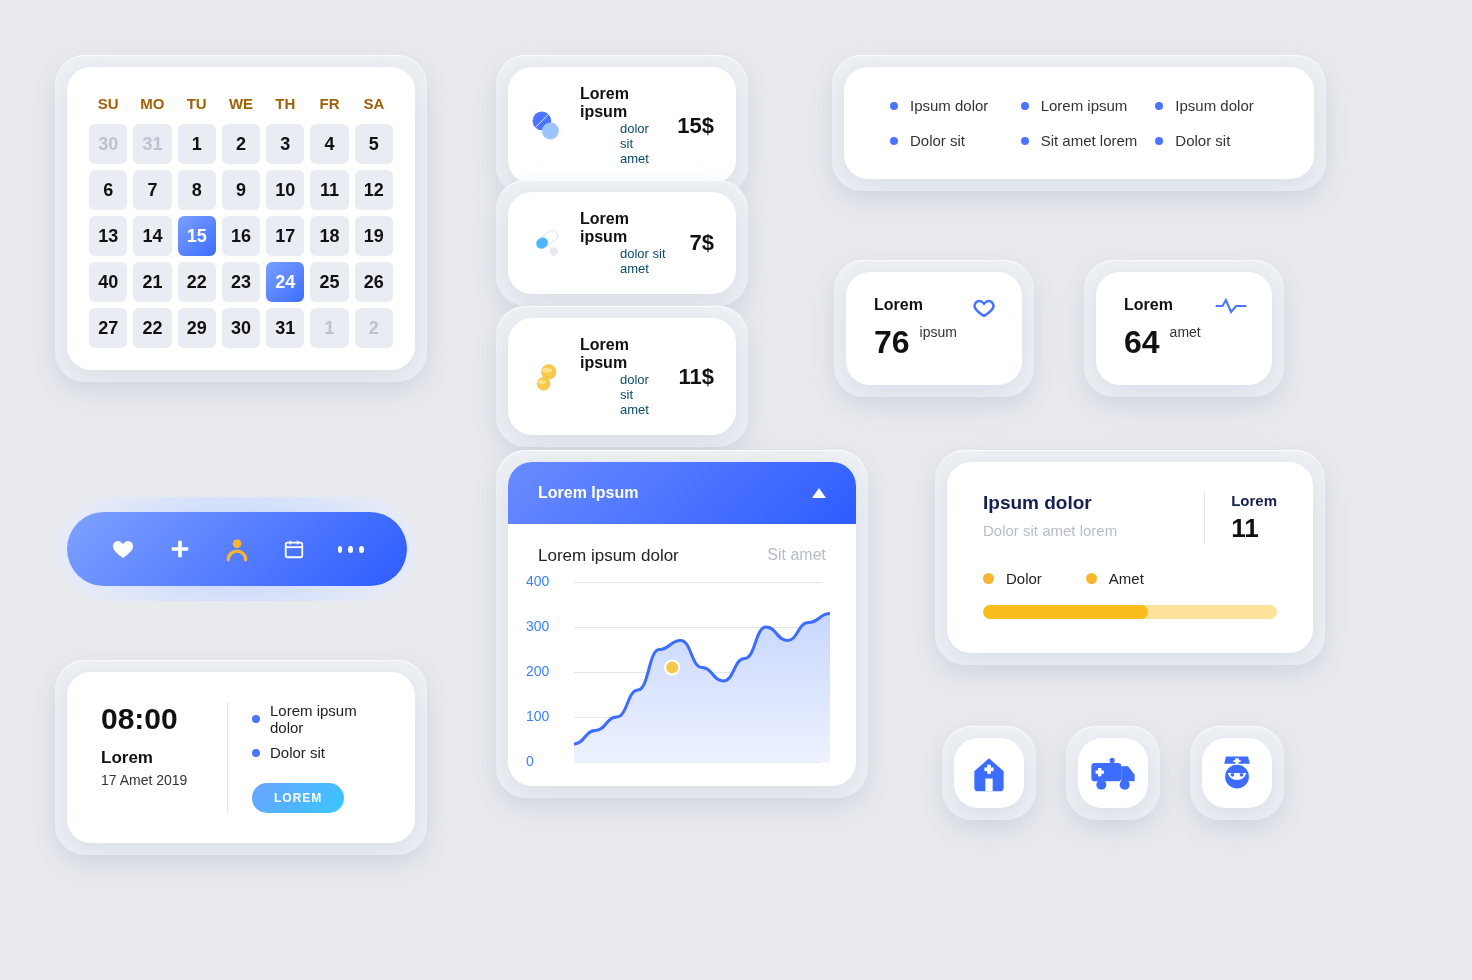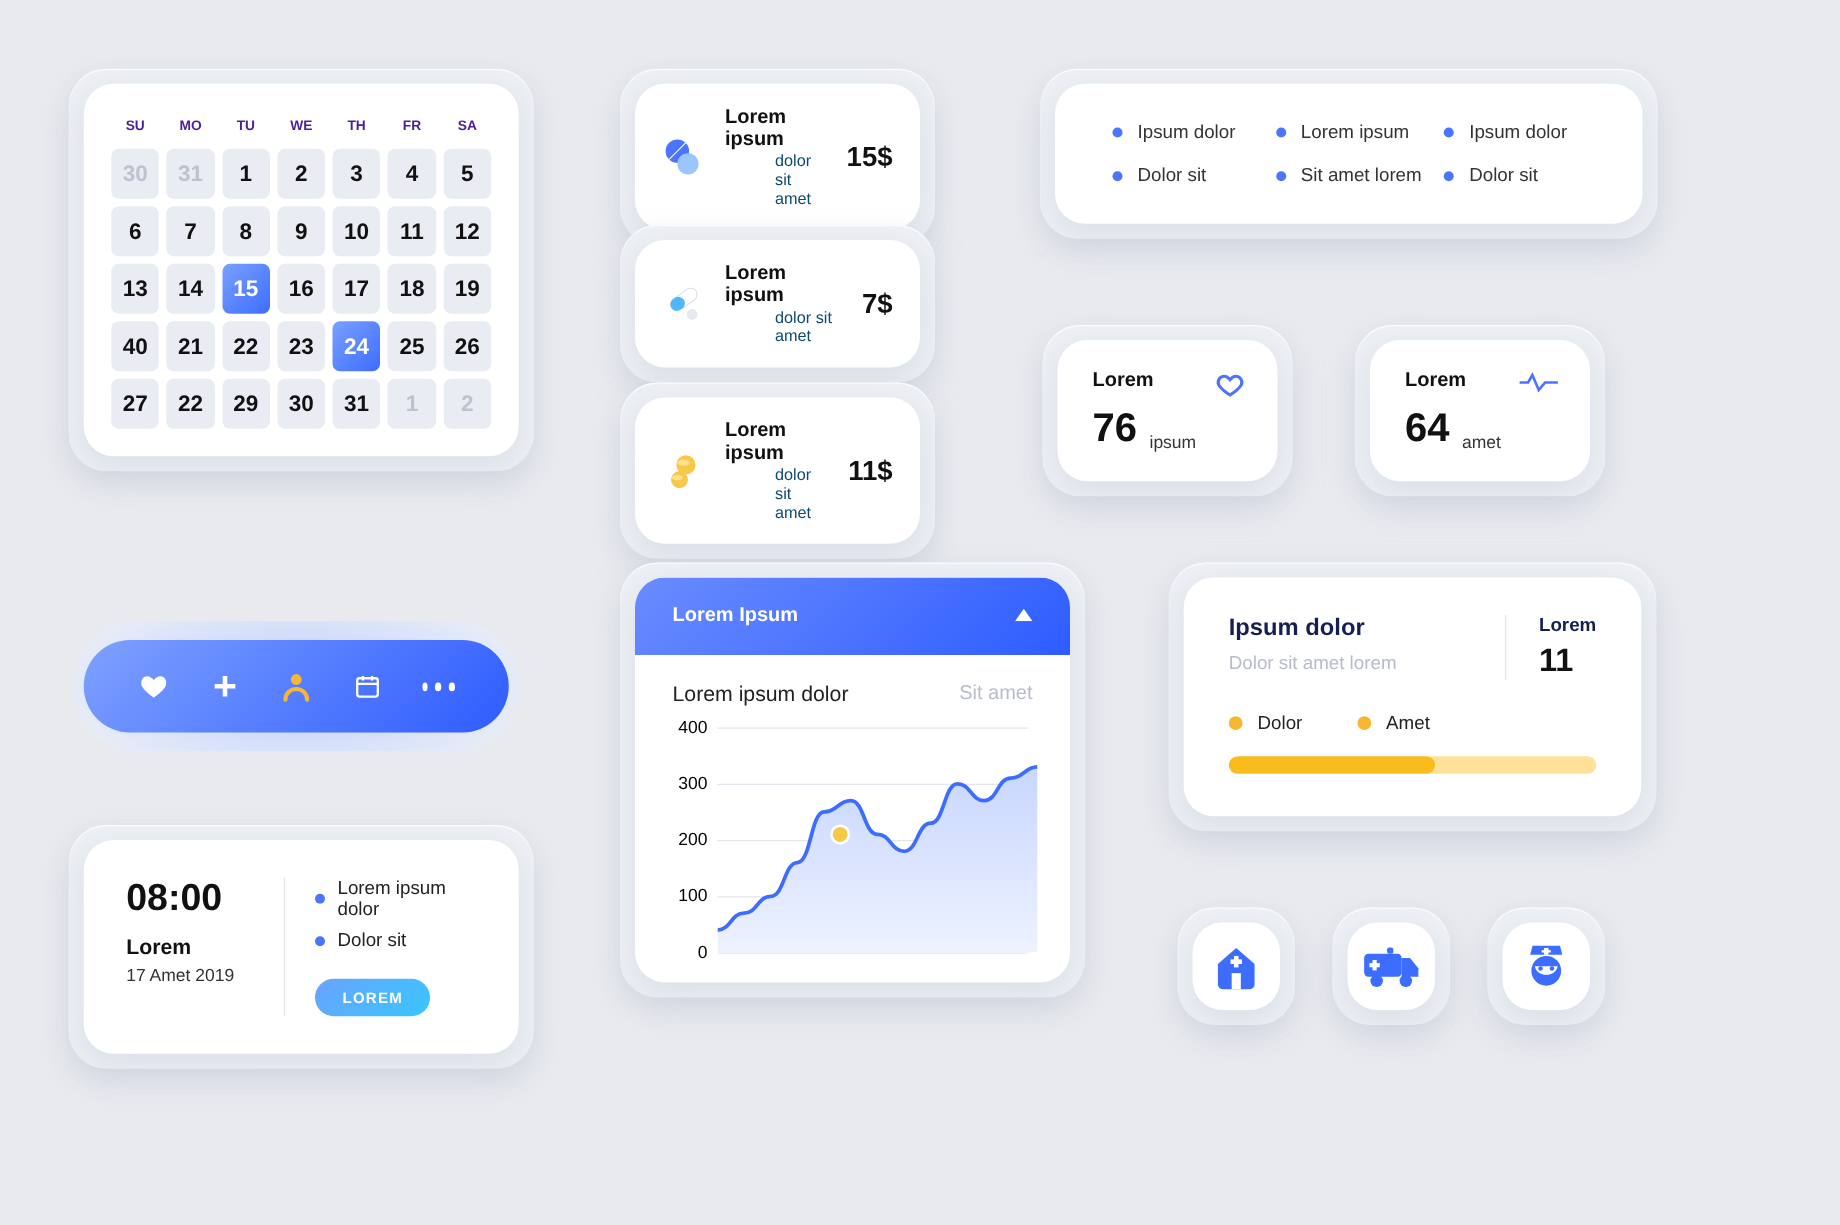--- a/index.html
+++ b/index.html
@@ -25,21 +25,21 @@
 
 
 .cal-wrap { left: 55px; top: 55px; width: 372px; }
 .cal { padding: 28px 22px 22px 22px; }
 .cal-head { display: flex; align-items: center; margin-bottom: 18px; padding: 0 6px; }
 .cal-month { font-size: 26px; font-weight: 800; color: #111; letter-spacing: .5px; }
 .cal-nav { margin-left: auto; display: flex; gap: 22px; }
 .chev { width: 20px; height: 20px; cursor: pointer; }
 .chev svg { stroke: #5a7dff; stroke-width: 3; fill: none; }
 .dow { display: grid; grid-template-columns: repeat(7,1fr); gap: 6px; margin-bottom: 12px; }
-.dow div { text-align: center; font-weight: 800; font-size: 11px; color: #4c1d95; }
+.dow div { text-align: center; font-weight: 800; font-size: 15px; color: #a16207; }
 .days { display: grid; grid-template-columns: repeat(7,1fr); gap: 6px; }
 .day { height: 40px; background: #e9ecf2; border-radius: 6px; display: flex; align-items: center; justify-content: center; font-weight: 700; font-size: 18px; color: #111; cursor: pointer; }
 .day.faded { color: #bcc3cf; }
 .day.sel { background: linear-gradient(135deg,#7aa0ff,#3d6dff); color: #fff; }
 
 
 .bar-holder {
   left: 58px; top: 497px; width: 358px; height: 104px;
   position: absolute;
   background: radial-gradient(80% 120% at 50% 50%, #bcd0ff 0%, #eef0f5 75%);
@@ -88,37 +88,37 @@
 .leg-card { padding: 30px 46px; display: grid; grid-template-columns: repeat(3,1fr); row-gap: 18px; column-gap: 18px; }
 .leg-item { display: flex; align-items: center; gap: 12px; font-size: 15px; color: #333; white-space: nowrap; }
 .leg-dot { width: 8px; height: 8px; border-radius: 50%; background: #4b74ff; flex-shrink: 0; }
 
 
 .stat-wrap { width: 200px; }
 .stat-wrap.s1 { left: 834px; top: 260px; }
 .stat-wrap.s2 { left: 1084px; top: 260px; }
 .stat-card { padding: 24px 28px; position: relative; }
 .stat-label { font-size: 16px; font-weight: 700; color: #111; }
-.stat-row { display: flex; align-items: flex-end; gap: 10px; margin-top: 10px; }
+.stat-row { display: flex; align-items: flex-start; gap: 10px; margin-top: 10px; }
 .stat-num { font-size: 32px; font-weight: 800; color: #111; }
 .stat-unit { font-size: 14px; color: #333; }
 .stat-ico { position: absolute; right: 24px; top: 24px; }
 .stat-ico svg { stroke: #4b74ff; fill: none; stroke-width: 2.5; }
 
 
 .chart-wrap { left: 496px; top: 450px; width: 372px; }
 .chart-card { overflow: hidden; }
 .chart-hdr { background: linear-gradient(135deg,#6a8cff,#2e5cff); color: #fff; padding: 22px 30px; display: flex; align-items: center; font-weight: 700; font-size: 16px; }
 .chart-hdr-caret { margin-left: auto; }
 .chart-body { padding: 22px 30px 24px 18px; }
 .chart-sub { display: flex; margin-bottom: 16px; padding-left: 12px; }
 .chart-sub-title { font-size: 17px; color: #222; }
 .chart-sub-right { margin-left: auto; font-size: 16px; color: #b6bcc9; }
 .chart-area { position: relative; height: 180px; padding-left: 44px; }
-.ytick { position: absolute; left: 0; font-size: 14px; color: #000000; width: 40px; text-align: right; }
+.ytick { position: absolute; left: 0; font-size: 14px; color: #3b82f6; width: 40px; text-align: left; }
 .gline { position: absolute; left: 48px; right: 4px; height: 1px; background: #e3e6ec; }
 .chart-svg { position: absolute; left: 48px; right: 4px; top: 0; bottom: 0; }
 
 
 .prog-wrap { left: 935px; top: 450px; width: 390px; }
 .prog-card { padding: 30px 36px 34px 36px; }
 .prog-top { display: flex; }
 .prog-left { flex: 1; }
 .prog-title { font-size: 19px; font-weight: 800; color: #152050; }
 .prog-sub { margin-top: 8px; font-size: 15px; color: #b6bcc9; }

